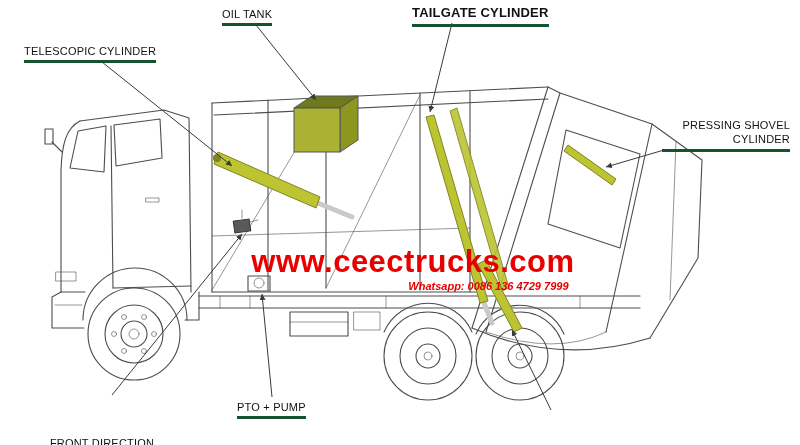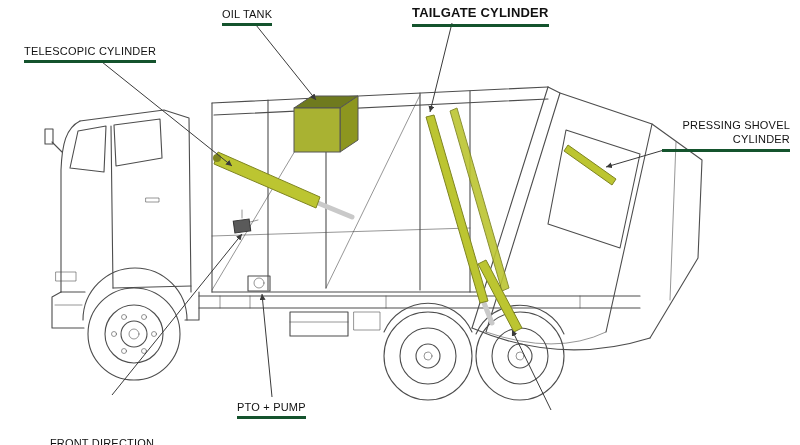--- a/index.html
+++ b/index.html
@@ -171,14 +171,18 @@
 
   <div class="label bold" style="left:412px;top:5px;">TAILGATE CYLINDER</div>
 
   <div class="label two-line" style="left:662px;top:118px;width:128px;text-align:right;">PRESSING SHOVEL CYLINDER</div>
 
   <div class="label two-line" style="left:36px;top:398px;width:132px;margin-top:38px;">FRONT DIRECTION VALVE</div>
 
   <div class="label" style="left:237px;top:400px;">PTO + PUMP</div>
 
 
+  <div class="wm">
+    <div class="wm-site">www.ceectrucks.com</div>
+    <div class="wm-whatsapp">Whatsapp: 0086 136 4729 7999</div>
+  </div>
 
 </div>
 
 </body></html>

